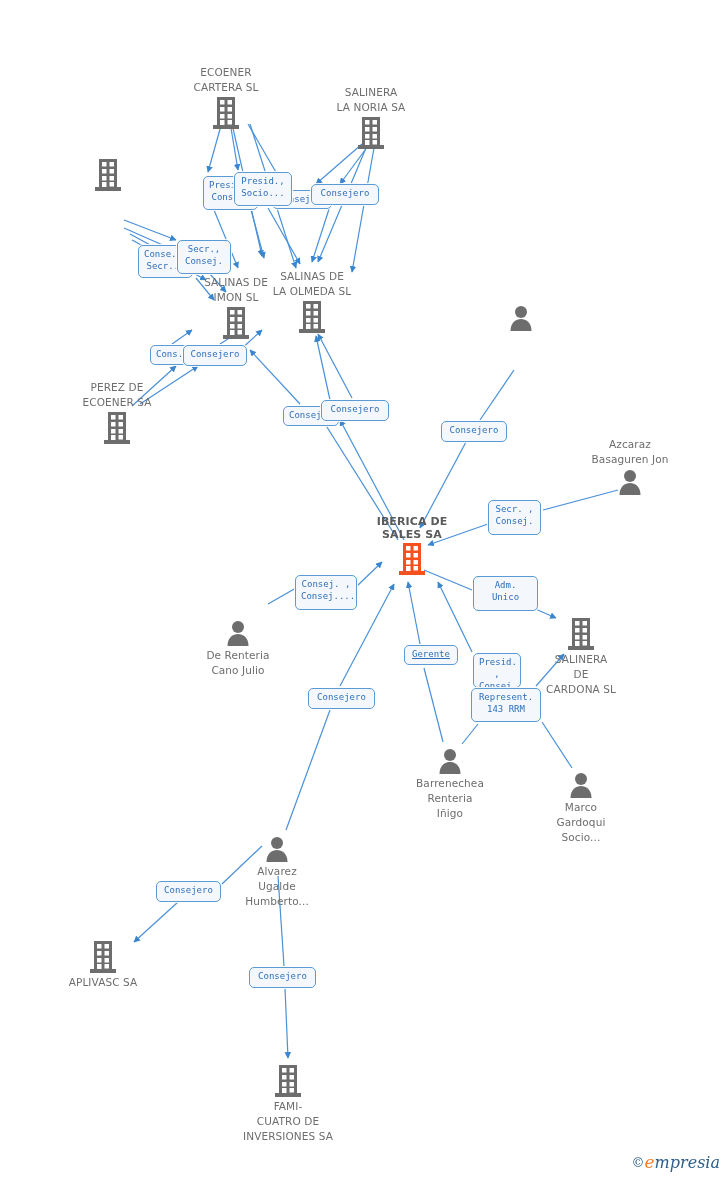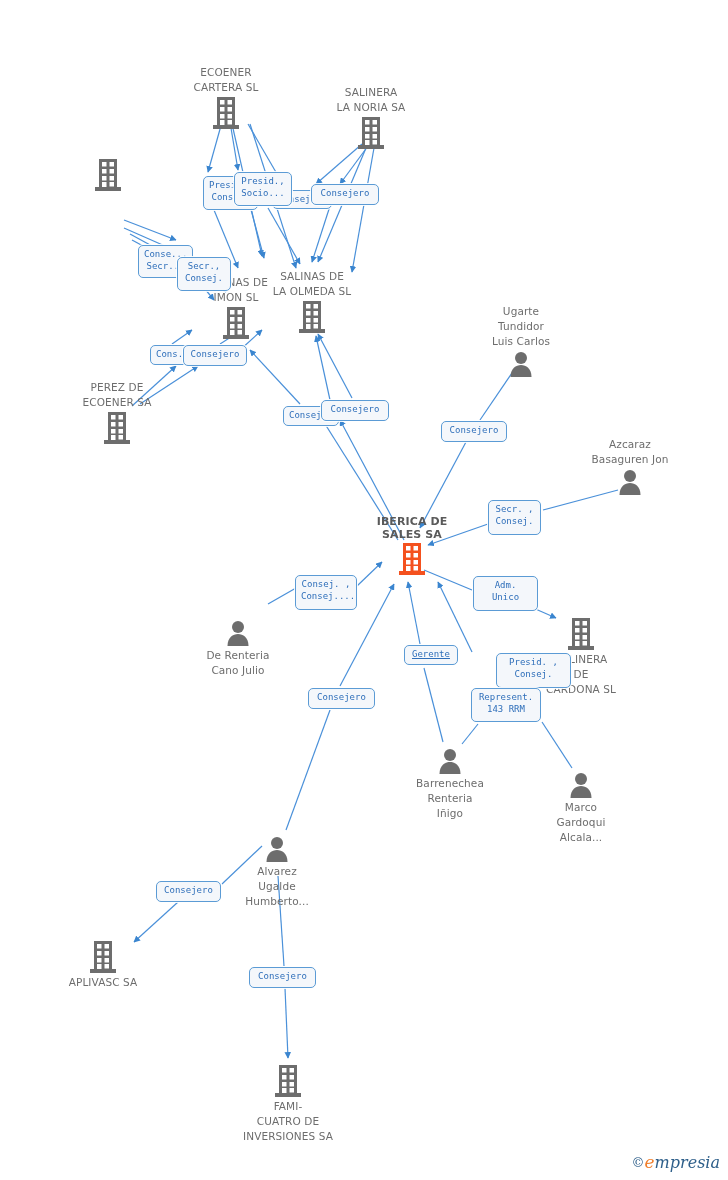--- a/index.html
+++ b/index.html
@@ -263,23 +263,20 @@
           <rect x="15.5" y="4" width="4.5" height="4.5" fill="#fff"></rect>
           <rect x="8" y="11" width="4.5" height="4.5" fill="#fff"></rect>
           <rect x="15.5" y="11" width="4.5" height="4.5" fill="#fff"></rect>
           <rect x="8" y="18" width="4.5" height="4.5" fill="#fff"></rect>
           <rect x="15.5" y="18" width="4.5" height="4.5" fill="#fff"></rect>
           <rect x="8" y="24" width="4.5" height="5" fill="#fff"></rect>
           <rect x="15.5" y="24" width="4.5" height="4.5" fill="#fff"></rect>
         </svg>
       </div>
       <div class="node above" style="left: 521px; top: 303.5px;">
-        <span class="cap">Ugarte
-Tundidor
-Luis Carlos</span>
         <svg class="ico" width="28" height="28" viewBox="0 0 28 28">
           <circle cx="14" cy="8" r="6" fill="#6d6d6d"></circle>
           <path d="M3.5 27 C3.5 18.5 9 15 14 15 C19 15 24.5 18.5 24.5 27 Z" fill="#6d6d6d"></path>
         </svg>
       </div>
       <div class="node above" style="left: 630px; top: 437px;">
         <span class="cap">Azcaraz
 Basaguren Jon</span>
         <svg class="ico" width="28" height="28" viewBox="0 0 28 28">
           <circle cx="14" cy="8" r="6" fill="#6d6d6d"></circle>
@@ -336,21 +333,21 @@
 Renteria
 Iñigo</span>
       </div>
       <div class="node below" style="left: 581px; top: 771px;">
         <svg class="ico" width="28" height="28" viewBox="0 0 28 28">
           <circle cx="14" cy="8" r="6" fill="#6d6d6d"></circle>
           <path d="M3.5 27 C3.5 18.5 9 15 14 15 C19 15 24.5 18.5 24.5 27 Z" fill="#6d6d6d"></path>
         </svg>
         <span class="cap">Marco
 Gardoqui
-Alcala...</span>
+Socio...</span>
       </div>
       <div class="node below" style="left: 277px; top: 835px;">
         <svg class="ico" width="28" height="28" viewBox="0 0 28 28">
           <circle cx="14" cy="8" r="6" fill="#6d6d6d"></circle>
           <path d="M3.5 27 C3.5 18.5 9 15 14 15 C19 15 24.5 18.5 24.5 27 Z" fill="#6d6d6d"></path>
         </svg>
         <span class="cap">Alvarez
 Ugalde
 Humberto...</span>
       </div>
@@ -389,35 +386,35 @@
     </div>
   <div id="labels-layer">
       <div class="lbl" style="left: 203px; top: 176px; width: 55px; height: 34px; z-index: 3;">Presi...
 Cons...</div>
       <div class="lbl" style="left: 234px; top: 172px; width: 58px; height: 34px; z-index: 7;">Presid.,
 Socio...</div>
       <div class="lbl" style="left: 272px; top: 190px; width: 60px; height: 19px; z-index: 2;">Consejero</div>
       <div class="lbl" style="left: 311px; top: 184px; width: 68px; height: 21px; z-index: 6;">Consejero</div>
       <div class="lbl" style="left: 138px; top: 245px; width: 55px; height: 33px; z-index: 3;">Conse...
 Secr...</div>
-      <div class="lbl" style="left: 177px; top: 240px; width: 54px; height: 34px; z-index: 7; margin-top: 17px;">Secr.,
+      <div class="lbl" style="left: 177px; top: 240px; width: 54px; height: 34px; z-index: 7;">Secr.,
 Consej.</div>
       <div class="lbl" style="left: 150px; top: 345px; width: 40px; height: 20px; z-index: 3;">Cons...</div>
       <div class="lbl" style="left: 183px; top: 345px; width: 64px; height: 21px; z-index: 6;">Consejero</div>
       <div class="lbl" style="left: 283px; top: 406px; width: 56px; height: 20px; z-index: 3;">Consej...</div>
       <div class="lbl" style="left: 321px; top: 400px; width: 68px; height: 21px; z-index: 6;">Consejero</div>
       <div class="lbl" style="left: 441px; top: 421px; width: 66px; height: 21px; z-index: 6;">Consejero</div>
       <div class="lbl" style="left: 488px; top: 500px; width: 53px; height: 35px; z-index: 6;">Secr. ,
 Consej.</div>
       <div class="lbl" style="left: 295px; top: 575px; width: 62px; height: 35px; z-index: 6;">Consej. ,
 Consej....</div>
       <div class="lbl" style="left: 473px; top: 576px; width: 65px; height: 35px; z-index: 6;">Adm.
 Unico</div>
       <div class="lbl" style="left: 404px; top: 645px; width: 54px; height: 20px; z-index: 6; text-decoration: underline;">Gerente</div>
-      <div class="lbl" style="left: 496px; top: 653px; width: 75px; height: 35px; z-index: 5;">Presid. ,
+      <div class="lbl" style="left: 473px; top: 653px; width: 48px; height: 35px; z-index: 5;">Presid. ,
 Consej.</div>
       <div class="lbl" style="left: 471px; top: 688px; width: 70px; height: 34px; z-index: 7;">Represent.
 143 RRM</div>
       <div class="lbl" style="left: 308px; top: 688px; width: 67px; height: 21px; z-index: 6;">Consejero</div>
       <div class="lbl" style="left: 156px; top: 881px; width: 65px; height: 21px; z-index: 6;">Consejero</div>
       <div class="lbl" style="left: 249px; top: 967px; width: 67px; height: 21px; z-index: 6;">Consejero</div>
     </div>
 
   <div id="watermark">
     <span class="c">©</span><span class="e">e</span><span class="rest">mpresia</span>

